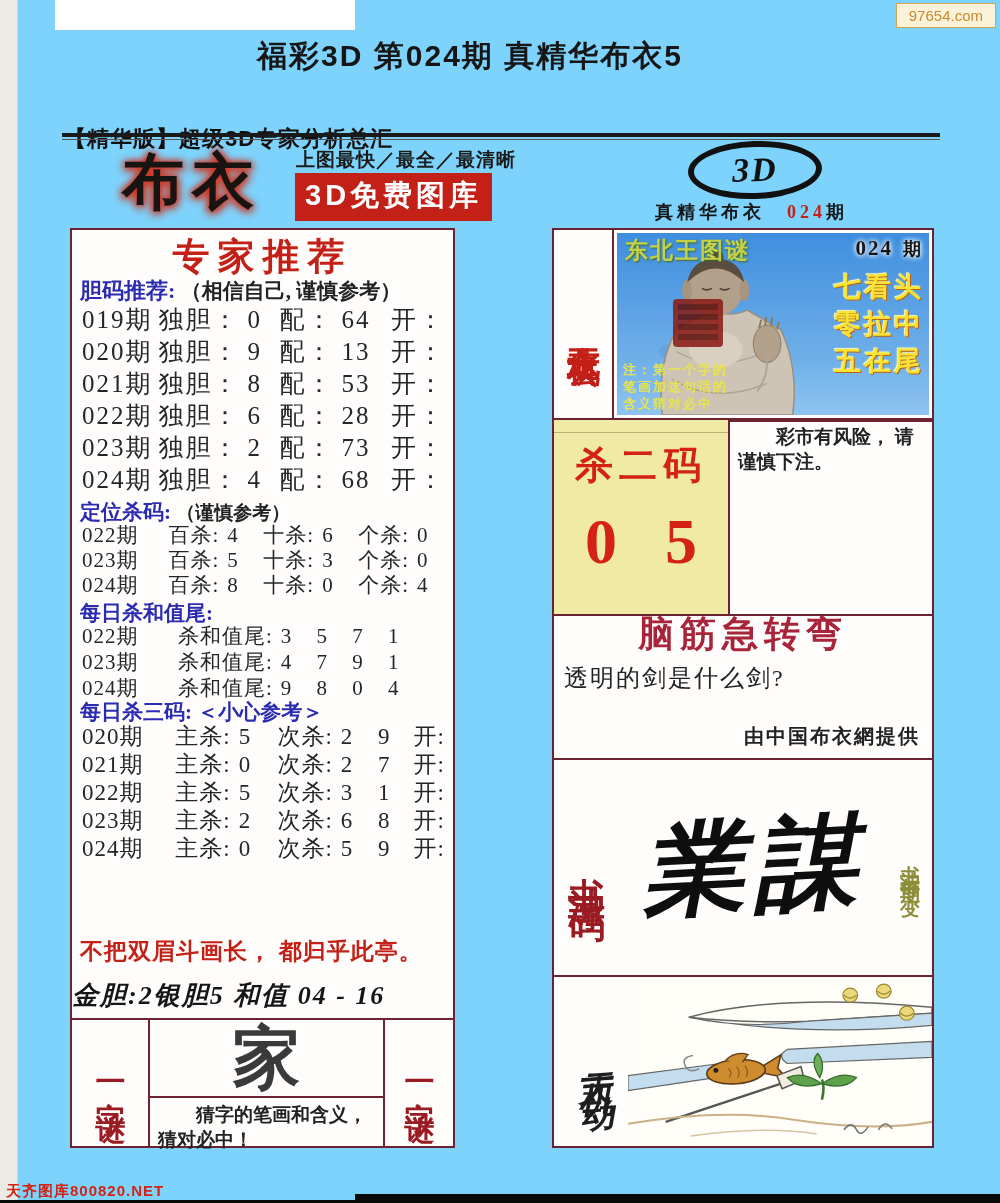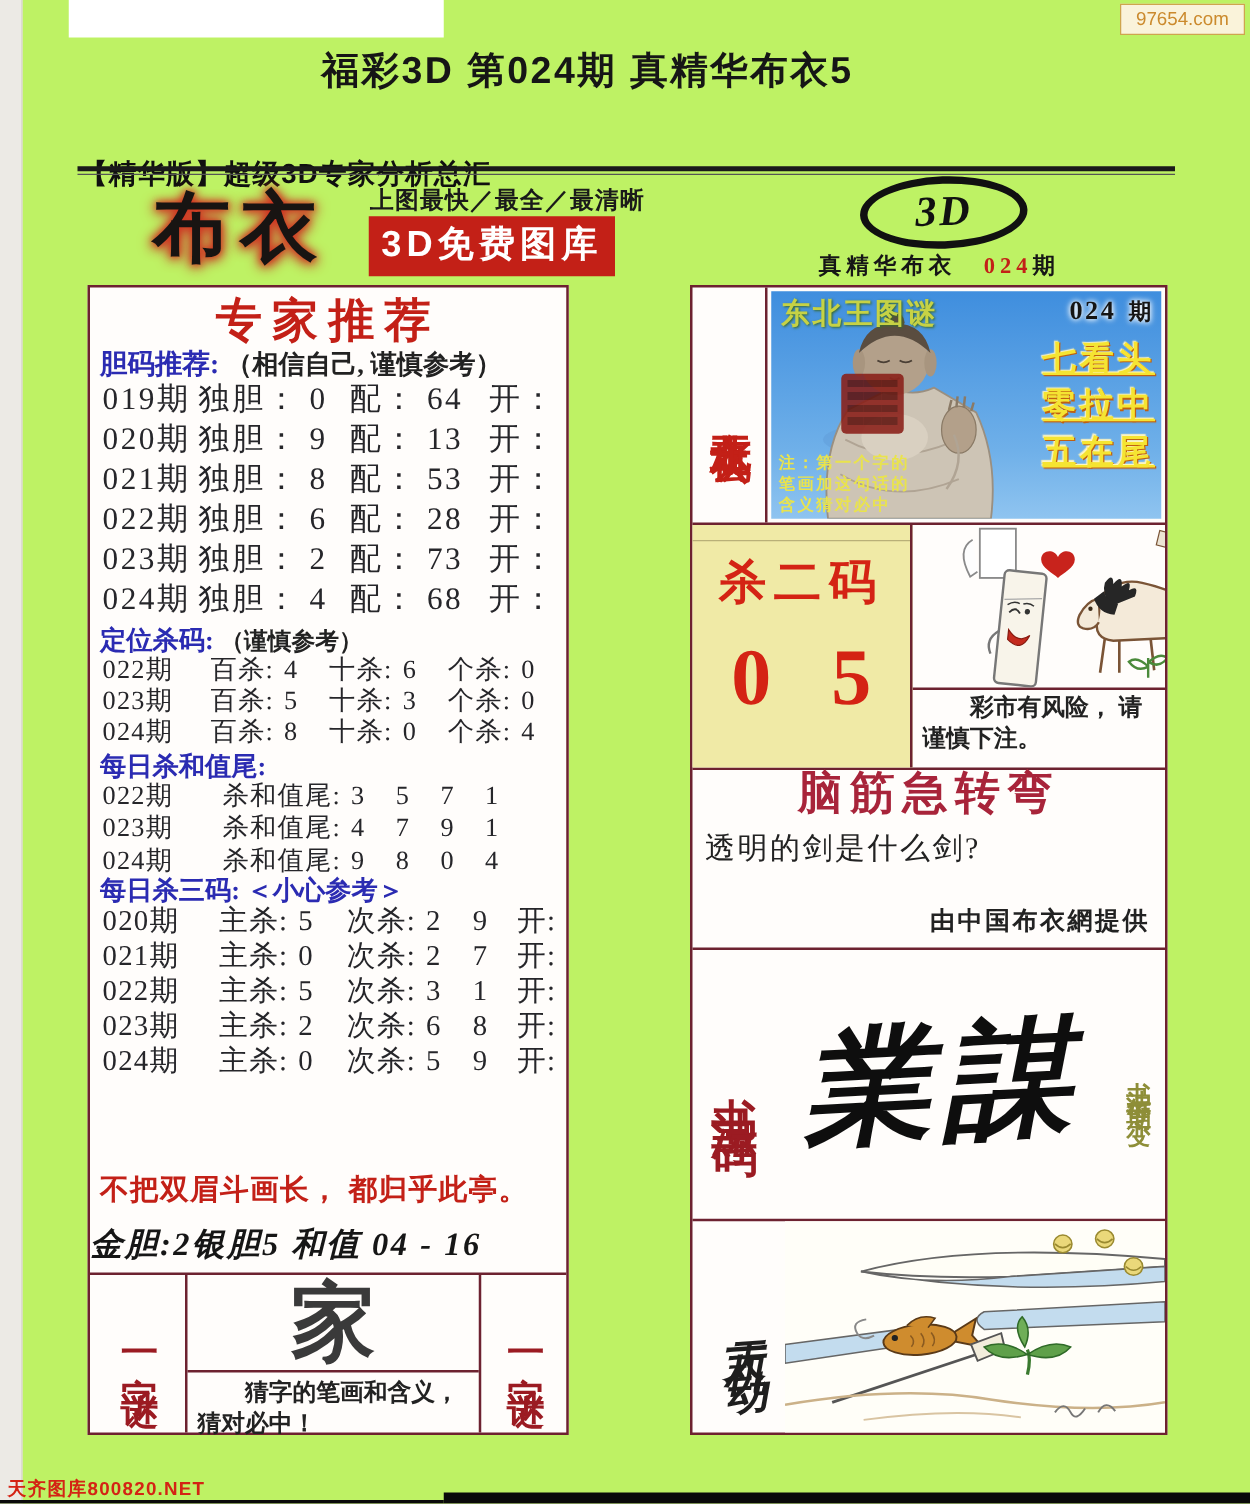--- a/index.html
+++ b/index.html
@@ -1,17 +1,17 @@
 <!DOCTYPE html>
 <html><head>
 <meta charset="utf-8">
 <style>
   * { margin:0; padding:0; box-sizing:border-box; }
   body { width:1000px; height:1203px; font-family:"Liberation Serif","DejaVu Serif",serif; background:#efede8; }
-  .page { position:relative; width:1000px; height:1203px; background:#bef264; overflow:hidden; }
+  .page { position:relative; width:1000px; height:1203px; background:#7dd3fc; overflow:hidden; }
   .edge-strip { position:absolute; left:0; top:0; width:18px; height:100%; background:#eceae5; border-right:1px solid #d9d5cd; }
   .top-white { position:absolute; left:55px; top:0; width:300px; height:30px; background:#ffffff; }
   .watermark { position:absolute; right:4px; top:3px; padding:3px 12px; border:1px solid #cfa54e; background:#faf3da; color:#cb8a2d; font:15px "Liberation Sans","DejaVu Sans",sans-serif; }
   .main-title { position:absolute; left:0; right:60px; top:36px; text-align:center; font:bold 30px "Liberation Sans","DejaVu Sans",sans-serif; color:#161616; letter-spacing:2px; }
   .subtitle { position:absolute; left:64px; top:104px; font:bold 22px "Liberation Sans","DejaVu Sans",sans-serif; color:#101010; letter-spacing:1px;margin-top:20px; }
   .subtitle-rule { position:absolute; left:62px; top:133px; width:878px; height:4px; background:#1a1a1a; }
   .subtitle-rule2 { position:absolute; left:62px; top:139px; width:878px; height:1px; background:#555; }
 
   .brand { position:absolute; left:122px; top:140px; font-weight:bold; font-size:62px; color:#181412; letter-spacing:8px;
            text-shadow:0 0 6px #d5301f, 2px 2px 10px #c8402a, -2px 2px 10px #c8402a; }
@@ -66,32 +66,32 @@
   .wr-hint { flex:1; border-top:2px solid #6d2230; font-size:19px; font-weight:bold; color:#222; padding:4px 10px 0 8px; text-indent:2em; line-height:25px; }
 
   .s { position:absolute; left:0; right:0; }
   .s1 { top:0; height:190px; border-bottom:2px solid #6d2230; display:flex; }
   .s1-label { width:60px; border-right:2px solid #6d2230; display:flex; align-items:center; justify-content:center; }
   .vert-big-red { writing-mode:vertical-rl; font-size:33px; font-weight:bold; color:#c32017; letter-spacing:2px; }
   .s1-pic { flex:1; position:relative; margin:3px; background:linear-gradient(180deg,#3f8ede 0%,#6fb0e9 70%,#8fc4f0 100%); overflow:hidden; }
   .pic-title { position:absolute; left:8px; top:2px; font:bold 23px "Liberation Sans","DejaVu Sans",sans-serif; color:#c6d245; letter-spacing:2px; text-shadow:1px 1px 2px #3a6a2a; }
   .pic-issue { position:absolute; right:6px; top:3px; font-weight:bold; font-size:21px; color:#151515; letter-spacing:2px; text-shadow:0 0 4px #fff,0 0 6px #fff; }
   .pic-issue .qi { font-size:18px; margin-left:10px; }
-  .slogan { position:absolute; right:5px; top:36px; font:bold 27px "Liberation Sans","DejaVu Sans",sans-serif; color:#f5e432; line-height:37px; letter-spacing:3px; text-shadow:1px 1px 0 #c06010,-1px -1px 1px #fff6c0;text-decoration:underline; }
+  .slogan { position:absolute; right:5px; top:36px; font:bold 27px "Liberation Sans","DejaVu Sans",sans-serif; color:#f5e432; line-height:37px; letter-spacing:3px; text-shadow:1px 1px 0 #c06010,-1px -1px 1px #fff6c0; }
   .seal { position:absolute; left:56px; top:66px; width:50px; height:48px; background:#8a1f18; border-radius:4px; opacity:.88; padding:5px; display:flex; justify-content:space-between; }
   .seal i { display:block; width:16px; height:100%; background:repeating-linear-gradient(180deg,#5f120d 0 6px,#8a1f18 6px 10px); }
   .pic-note { position:absolute; left:6px; bottom:3px; font-size:13px; font-weight:bold; color:#e9e34d; line-height:17px; letter-spacing:2px; }
   .statue { position:absolute; inset:0; width:100%; height:100%; }
 
   .s2 { top:190px; height:196px; border-bottom:2px solid #6d2230; display:flex; }
   .sha-card { width:176px; border-right:2px solid #6d2230; background:#f0eaa6; position:relative; }
   .sha-card::before { content:""; position:absolute; left:0; right:0; top:12px; height:1px; background:#b9b078; }
   .sha-title { margin-top:20px; text-align:center; font-size:38px; font-weight:bold; color:#d42314; letter-spacing:6px; }
   .sha-nums { margin-top:14px; text-align:center; font-size:64px; font-weight:bold; color:#d42314; letter-spacing:16px; text-indent:16px; }
-  .cartoon-cell { flex:1; display:flex; flex-direction:column; }
+  .cartoon-cell { flex:1; display:flex; flex-direction:row; }
   .cartoon { height:130px; position:relative; }
   .cartoon svg { position:absolute; inset:0; }
   .caution { flex:1; border-top:2px solid #6d2230; font-size:19px; font-weight:bold; color:#222; padding:2px 8px 0 8px; text-indent:2em; line-height:25px; }
 
   .s3 { top:372px; height:158px; border-bottom:2px solid #6d2230; }
   .brain-title { margin-top:8px; text-align:center; font-size:36px; font-weight:bold; color:#a8243a; letter-spacing:6px; }
   .brain-q { position:absolute; left:10px; top:60px; font-size:24px; color:#222; letter-spacing:2px; }
   .brain-credit { position:absolute; right:12px; bottom:8px; font-size:20px; font-weight:bold; color:#222; letter-spacing:2px; }
 
   .s4 { top:530px; height:217px; border-bottom:2px solid #6d2230; display:flex; }

